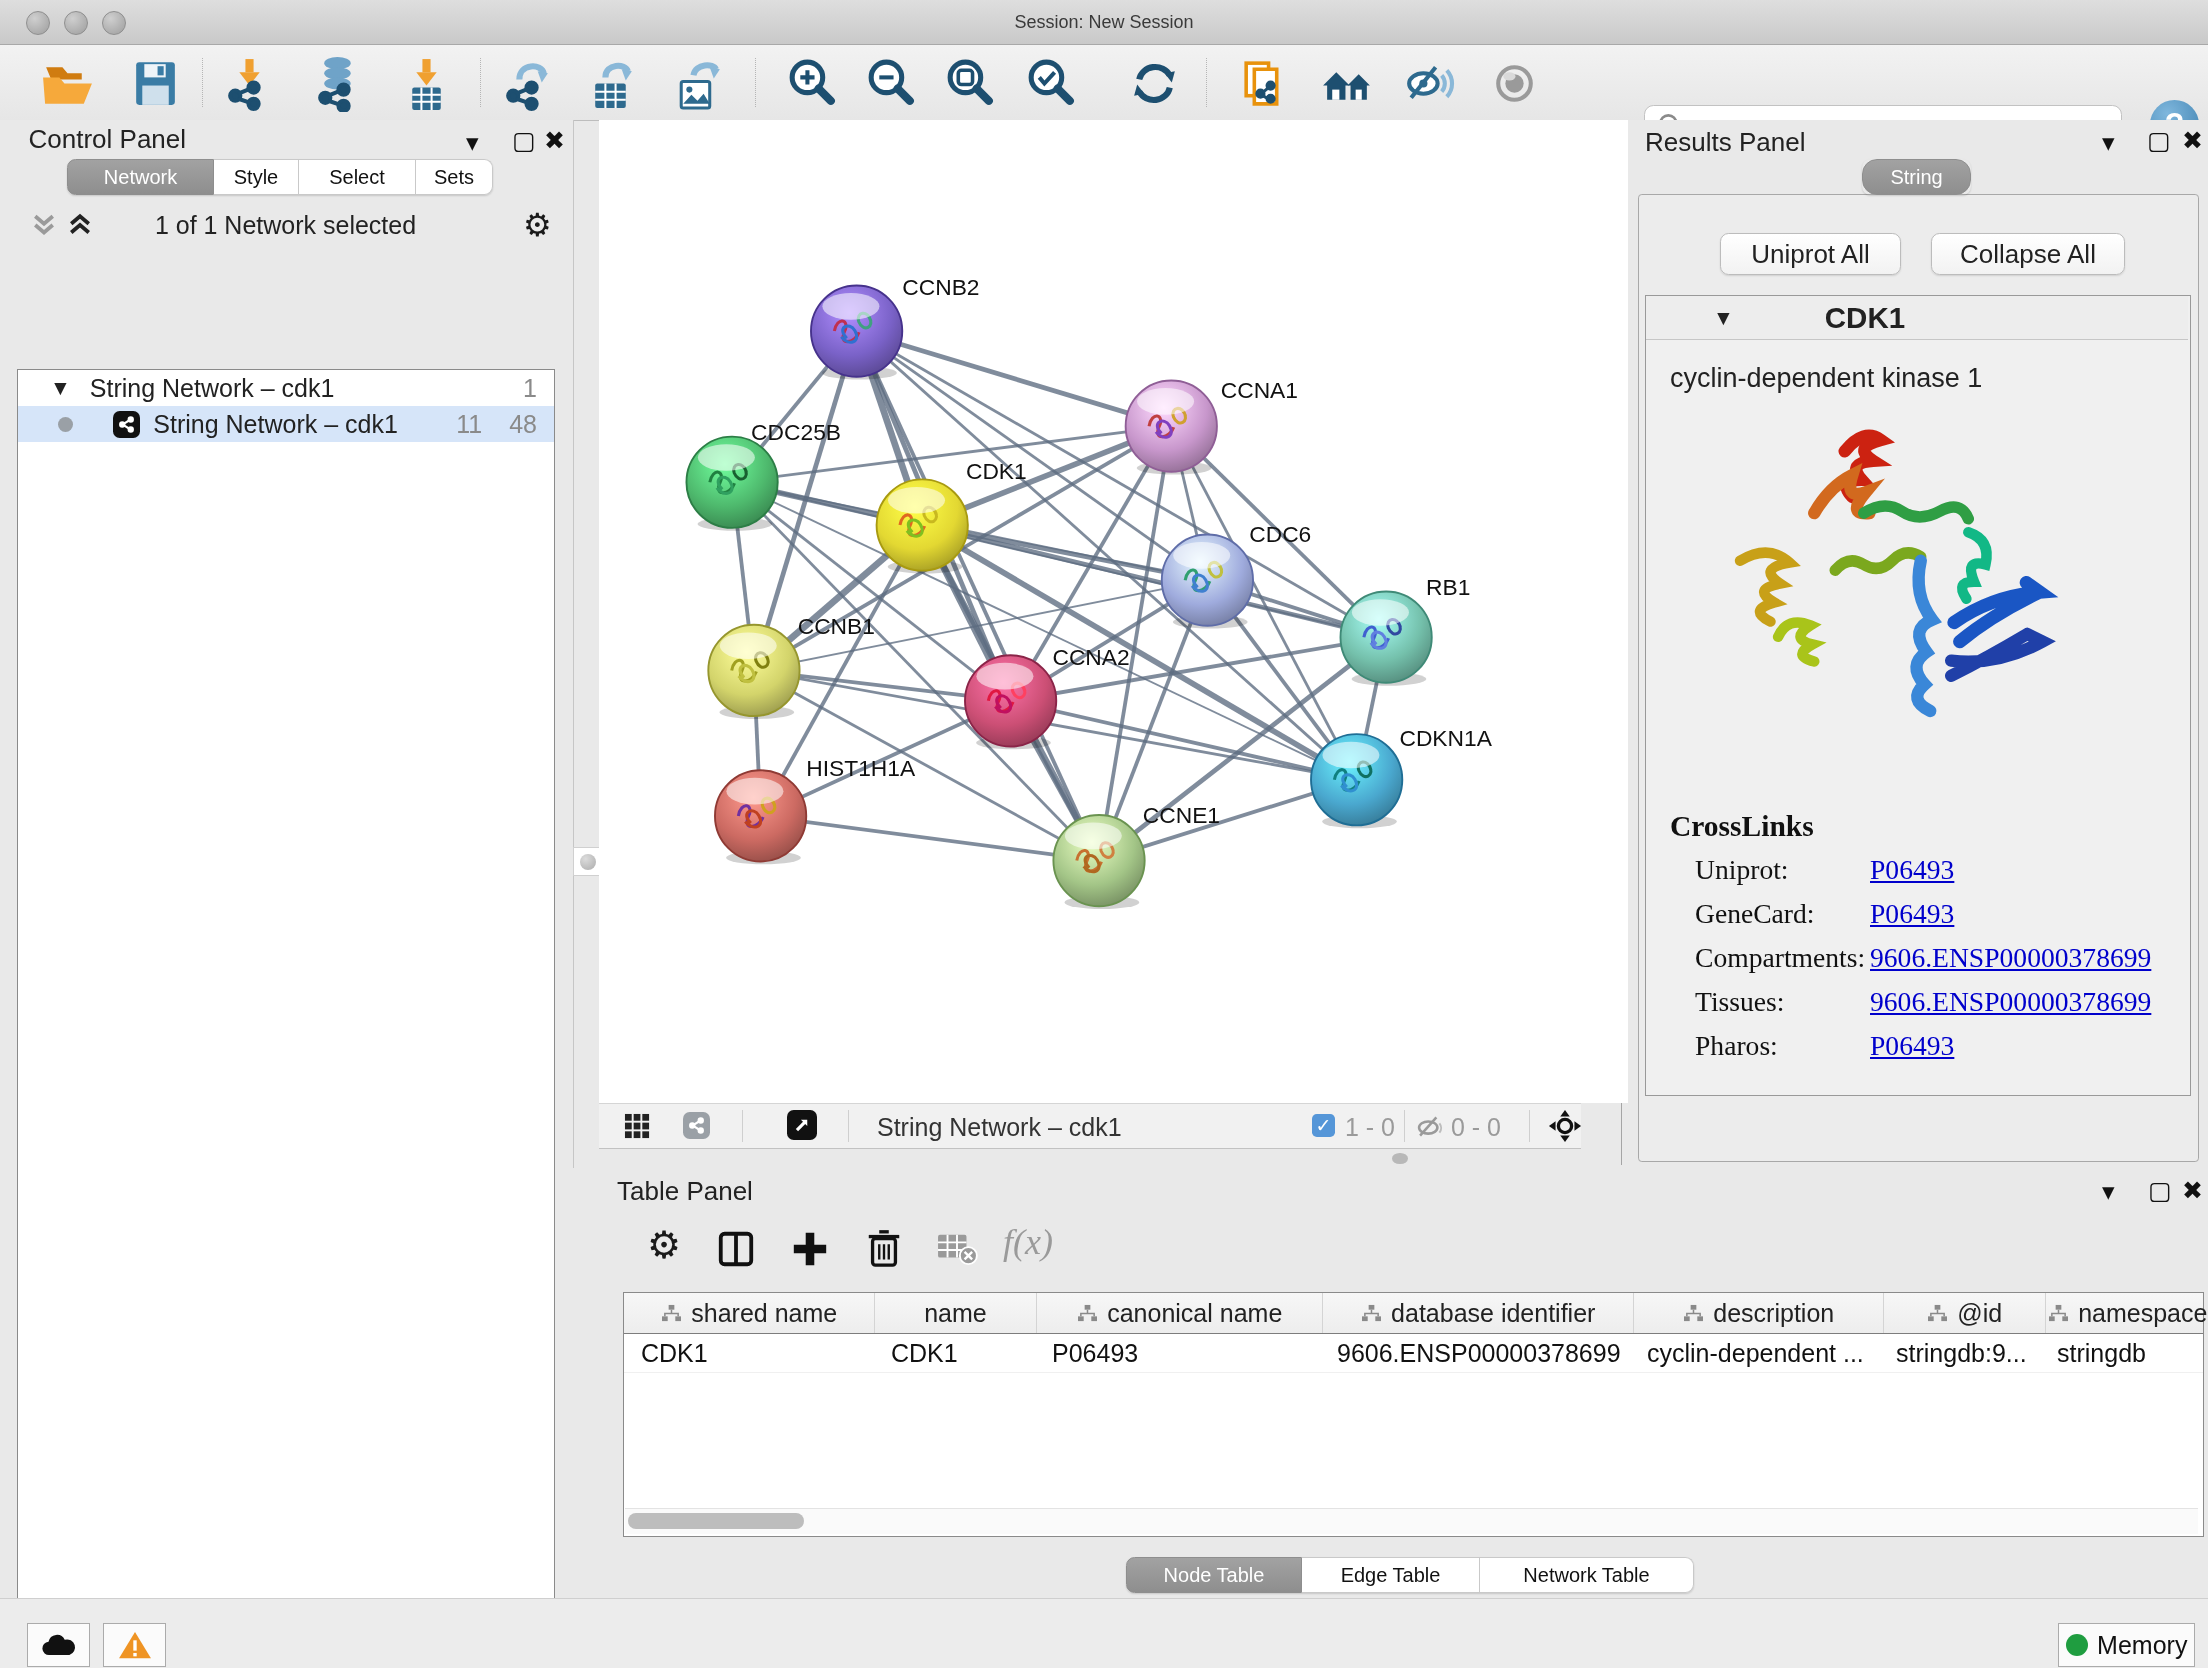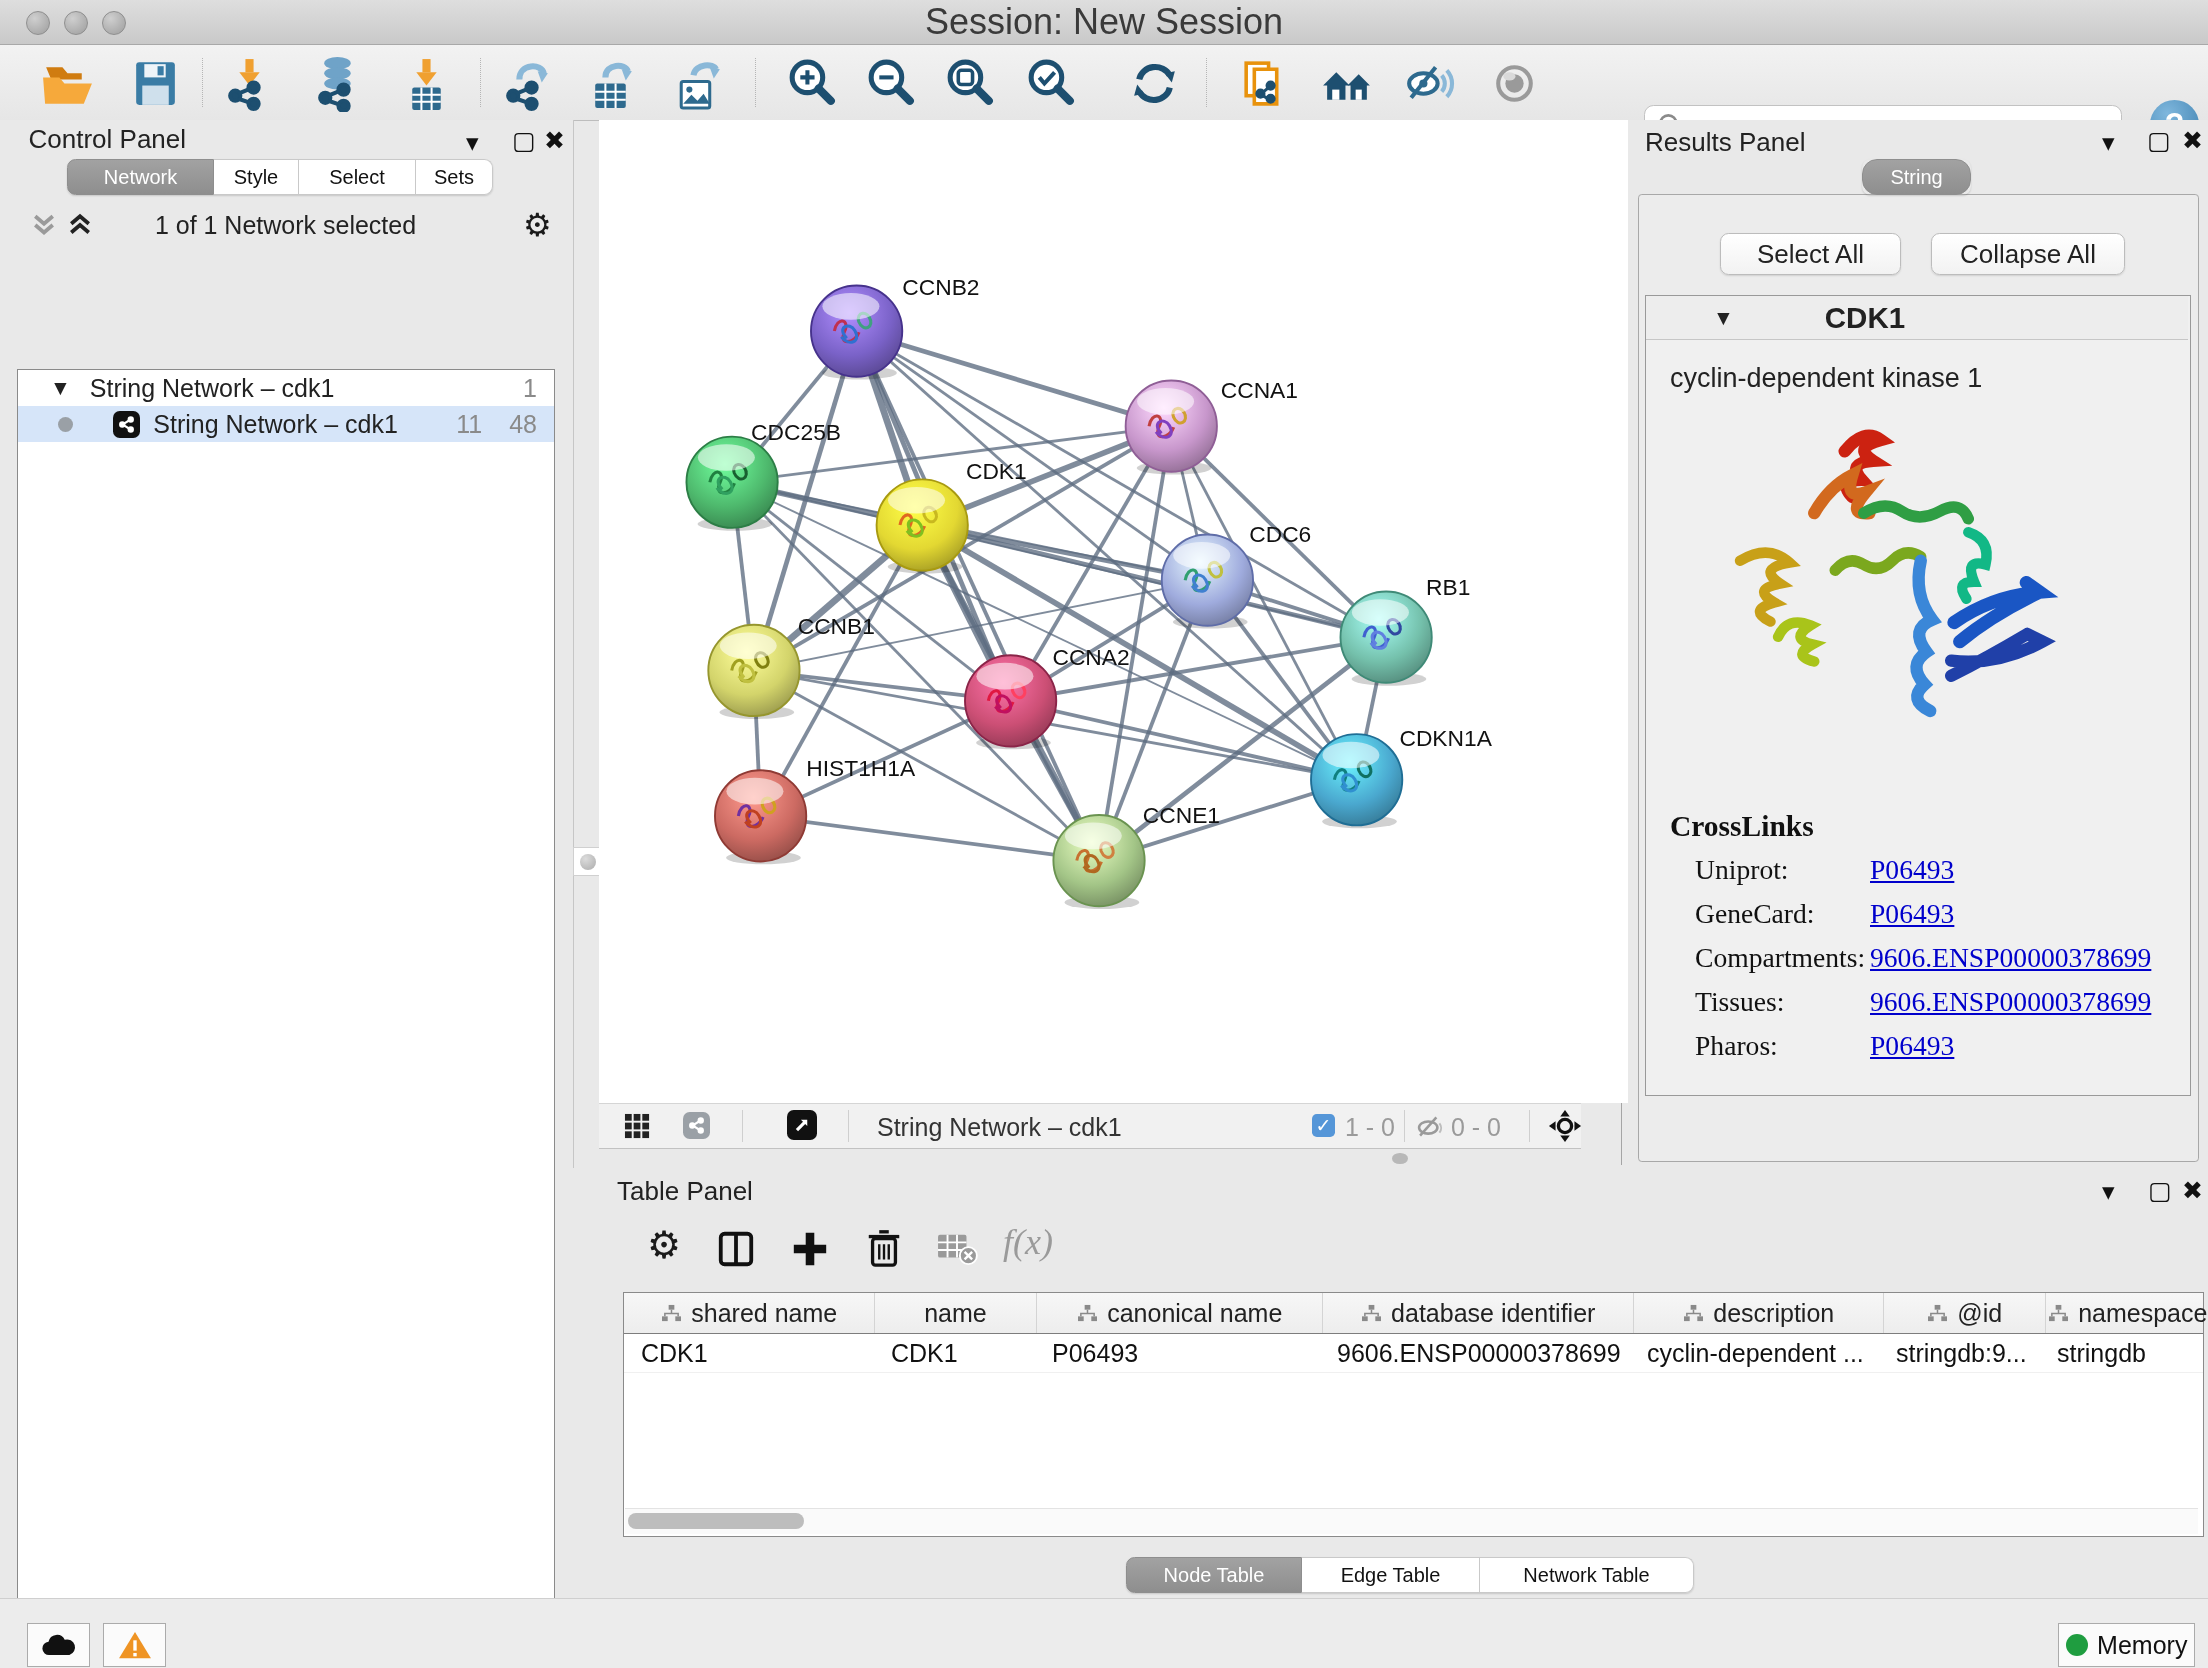--- a/index.html
+++ b/index.html
@@ -3,21 +3,21 @@
 <meta charset="utf-8">
 <style>
   html,body{margin:0;padding:0;}
   body{width:2208px;height:1668px;position:relative;background:#e9e9e9;
        font-family:"Liberation Sans",sans-serif;color:#222;overflow:hidden;}
   .abs{position:absolute;}
   
   #titlebar{left:0;top:0;width:2208px;height:44px;
     background:linear-gradient(#dedede,#c9c9c9);border-bottom:1px solid #a8a8a8;
     display:flex;align-items:center;justify-content:center;}
-  #titlebar .title{font-size:36px;color:#3a3a3a;}
+  #titlebar .title{font-size:18px;color:#3a3a3a;}
   .tl{position:absolute;top:10.5px;width:22px;height:22px;border-radius:50%;
       background:radial-gradient(circle at 35% 30%,#cfcfcf,#9d9d9d);border:1px solid #8f8f8f;}
   
   #toolbar{left:0;top:45px;width:2208px;height:75px;background:linear-gradient(#f2f2f2,#e6e6e6);
     border-bottom:1px solid #bdbdbd;}
   .tbi{position:absolute;top:55px;width:57px;height:57px;margin-top:-45px;}
   .tsep{position:absolute;top:13.3px;height:49px;width:0;border-left:1.9px dotted #b5b5b5;}
   #searchbox{left:1644px;top:60px;width:476px;height:40px;background:#fff;
     border:1px solid #c2c2c2;border-radius:9.5px;display:flex;align-items:center;}
   #searchbox input{border:none;outline:none;flex:1;font-size:25px;background:transparent;
@@ -593,21 +593,21 @@
 <div id="results-panel" class="abs">
   <span class="panel-title abs" style="left:17px;top:6.7px">Results Panel</span>
   <span class="winbtn" style="left:474px;top:9.5px">▾</span>
   <span class="winbtn" style="left:519px;top:7.6px">▢</span>
   <span class="winbtn" style="left:554px;top:7.6px">✖</span>
 </div>
 <div id="rp-card" class="abs"></div>
 <div class="seg" style="left:1862px;top:159px;z-index:3">
   <div class="s active single" style="width:107px">String</div>
 </div>
-<div class="btn" style="left:1720px;top:233px;width:179px;height:40px">Select All</div>
+<div class="btn" style="left:1720px;top:233px;width:179px;height:40px">Uniprot All</div>
 <div class="btn" style="left:1931px;top:233px;width:192px;height:40px">Collapse All</div>
 
 <div id="rp-inner" class="abs"></div>
 <div id="rp-inner-header" class="abs">
   <span style="margin-left:67px;font-size:21px">▼</span>
   <span style="margin-left:91px;font-size:29.5px;font-weight:bold">CDK1</span>
 </div>
 <span class="abs" style="left:1670px;top:363px;font-size:27px">cyclin-dependent kinase 1</span>
 
 <svg class="abs" style="left:1702px;top:399px" width="409" height="371" viewBox="0 0 430 390">

